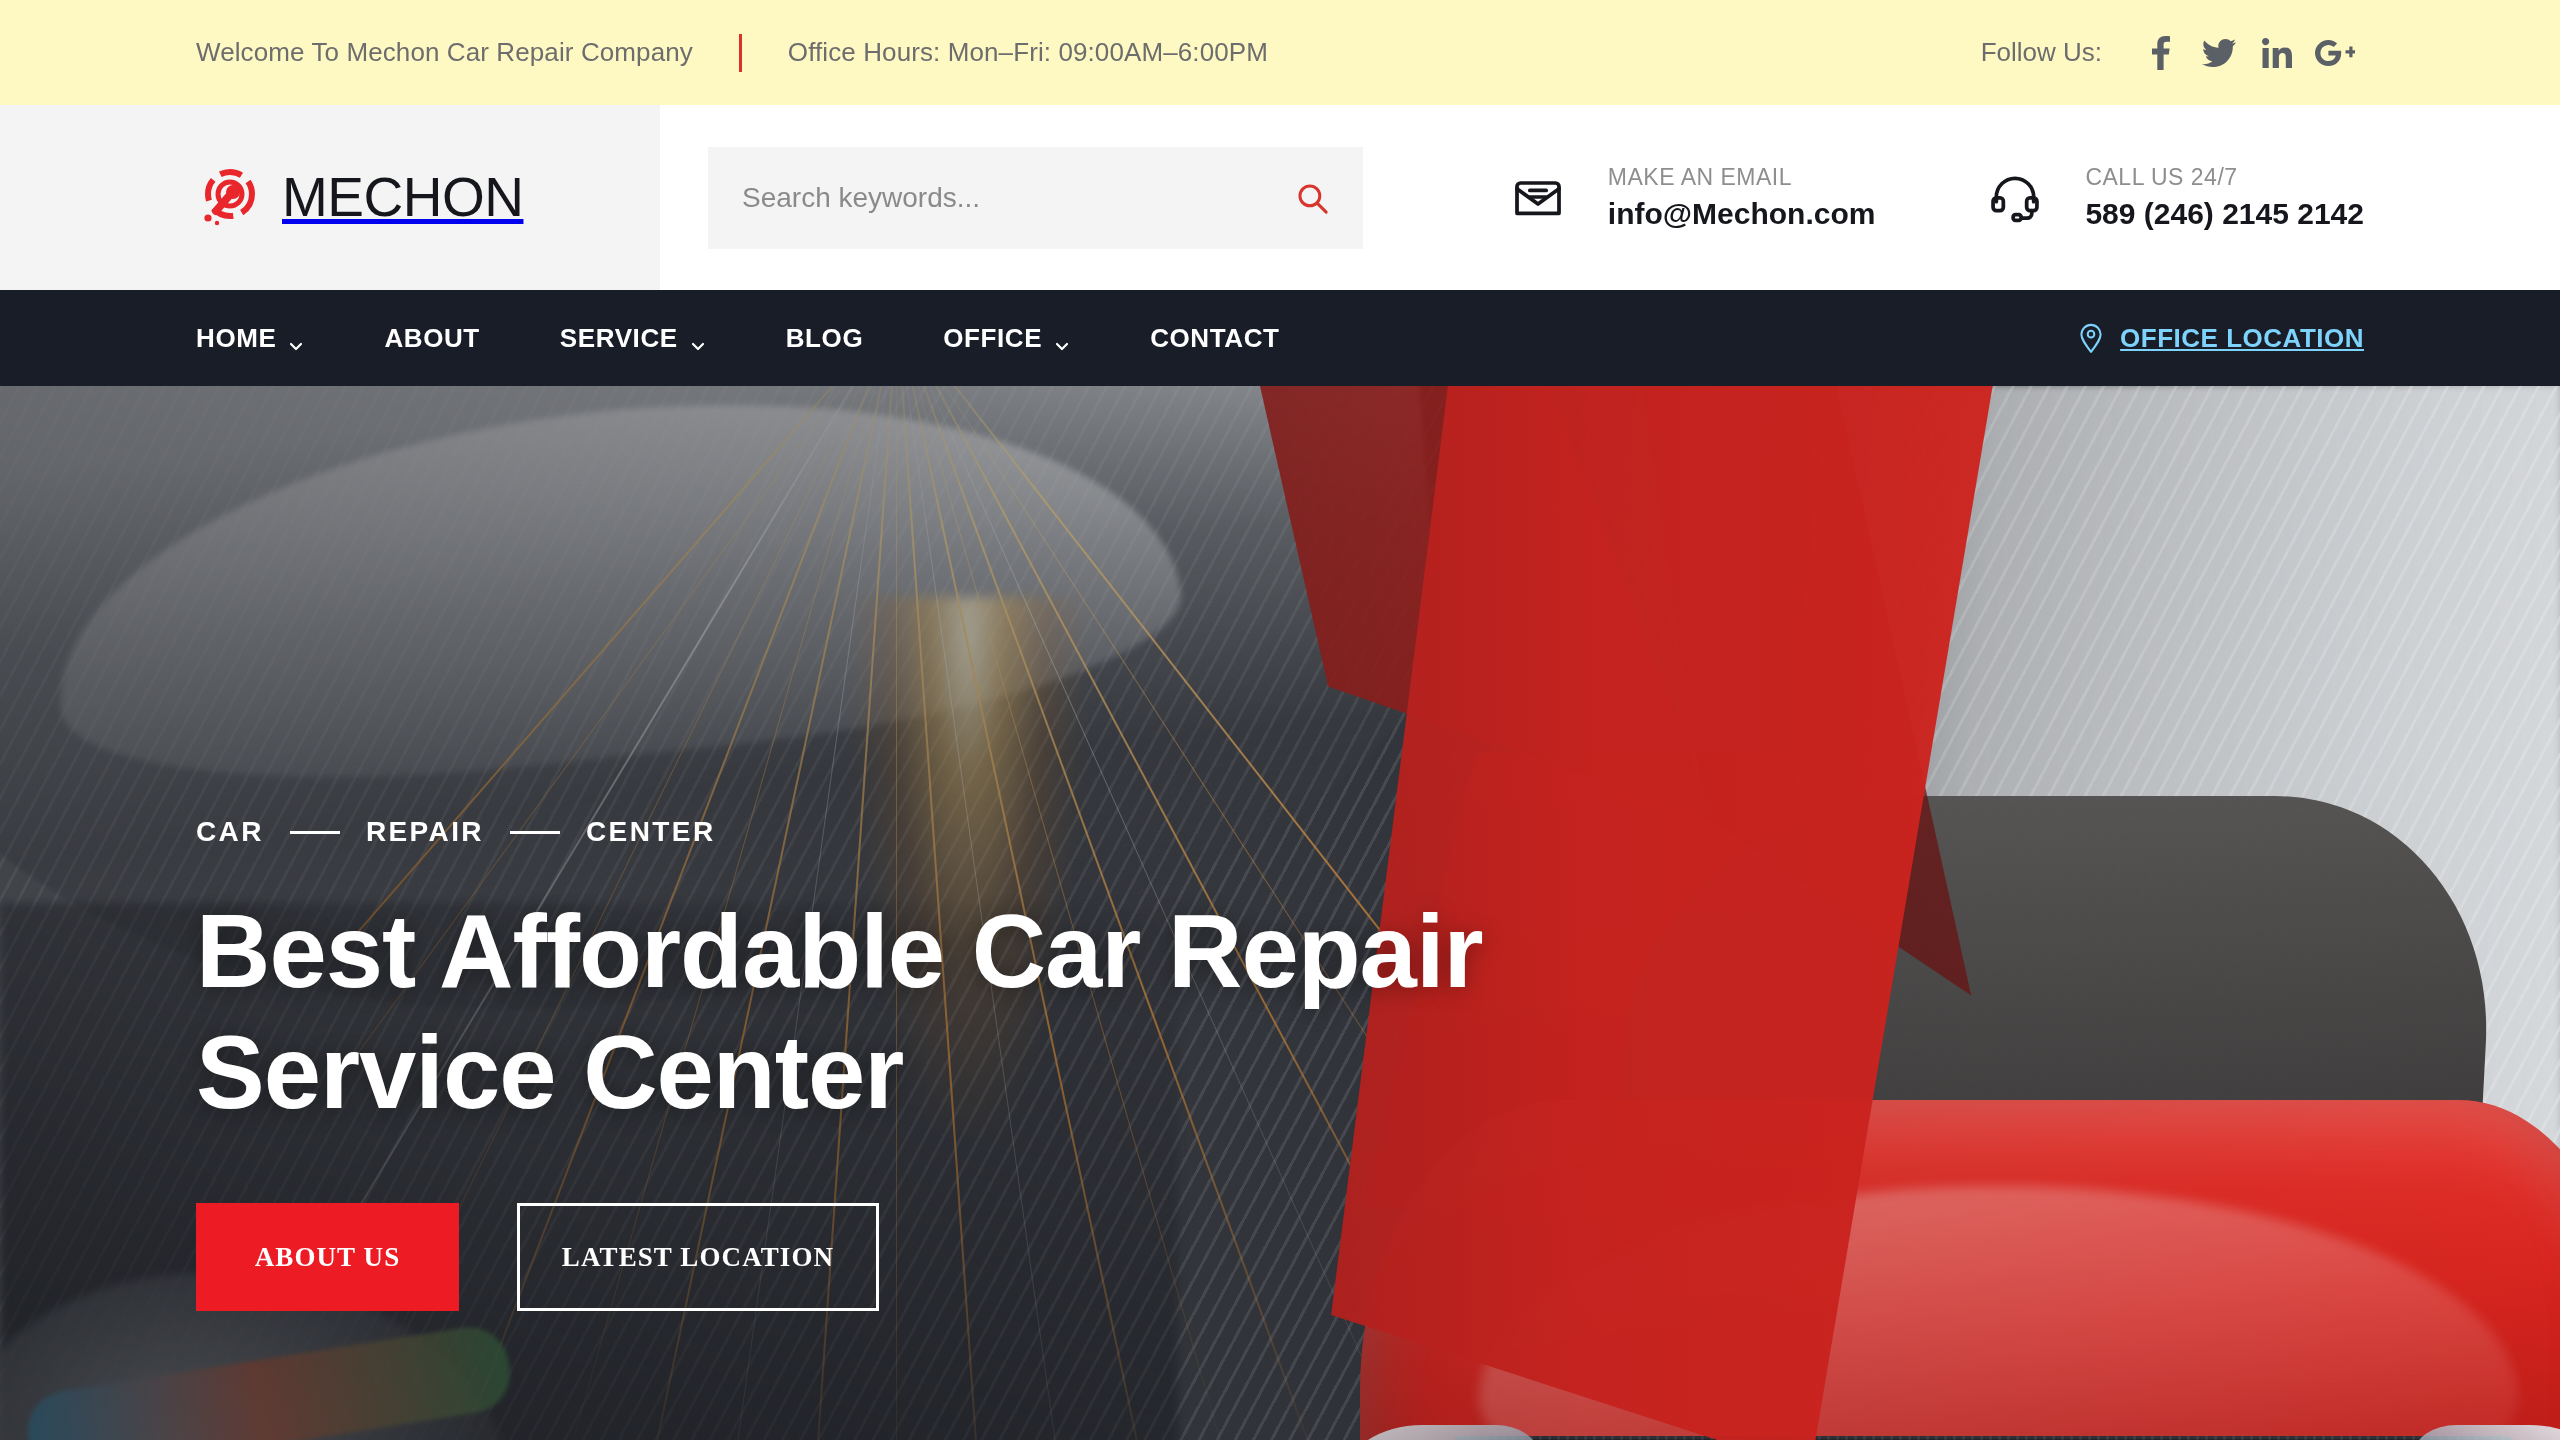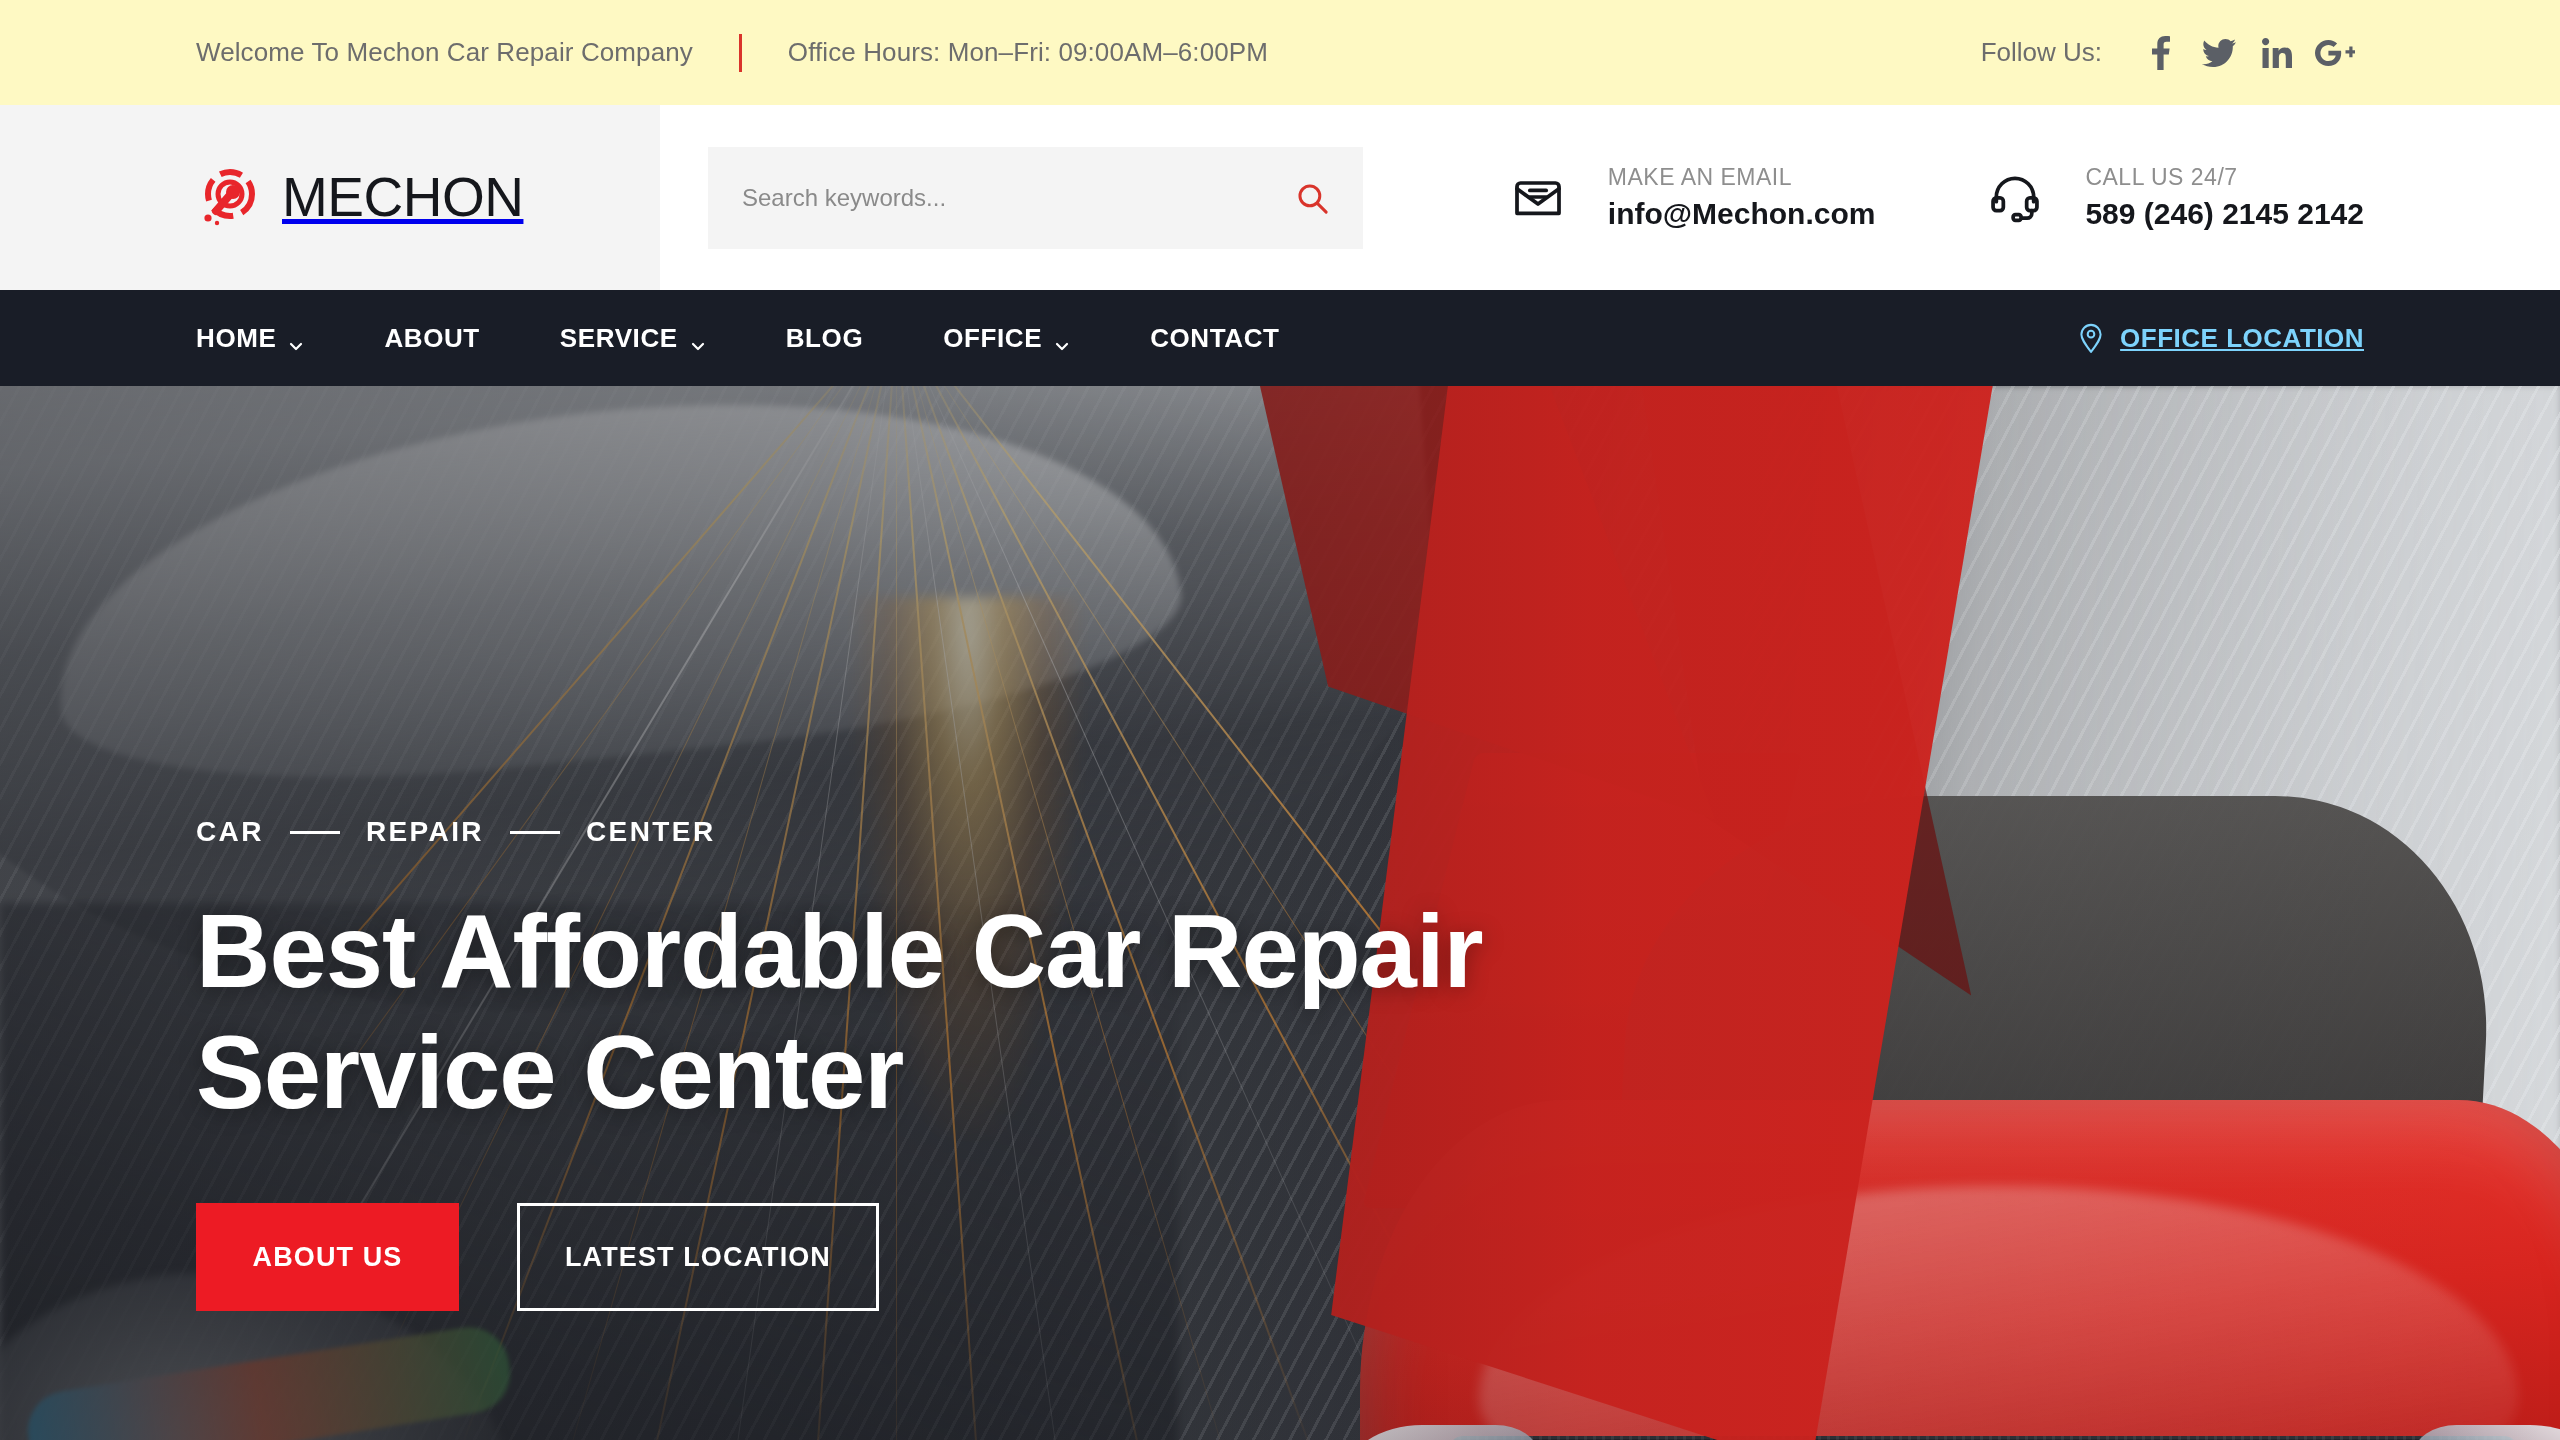--- a/index.html
+++ b/index.html
@@ -98,21 +98,21 @@
     align-items:center;
     padding:0 34px;
     flex:0 0 655px;
   }
   .search-input {
     flex:1;
     border:0;
     outline:0;
     background:transparent;
     font-family:"Liberation Sans", sans-serif;
-    font-size:24px;
+    font-size:28px;
     color:#000000;
   }
   .search-input::placeholder { color:#8a8a8a; }
   .search-btn {
     background:transparent;
     border:0;
     cursor:pointer;
     display:flex;
     align-items:center;
     color:#d9342b;
@@ -400,21 +400,21 @@
   }
   .hero-actions { display:flex; align-items:center; gap:58px; }
   .btn {
     font-size:27px;
     font-weight:bold;
     letter-spacing:1.1px;
     cursor:pointer;
     display:inline-flex;
     align-items:center;
     justify-content:center;
-    font-family:Liberation Sans, sans-serif;
+    font-family:Liberation Serif, serif;
   }
   .btn-primary {
     background:#ed1b24;
     color:#ffffff;
     border:0;
     width:263px;
     height:108px;
   }
   .btn-ghost {
     background:transparent;

